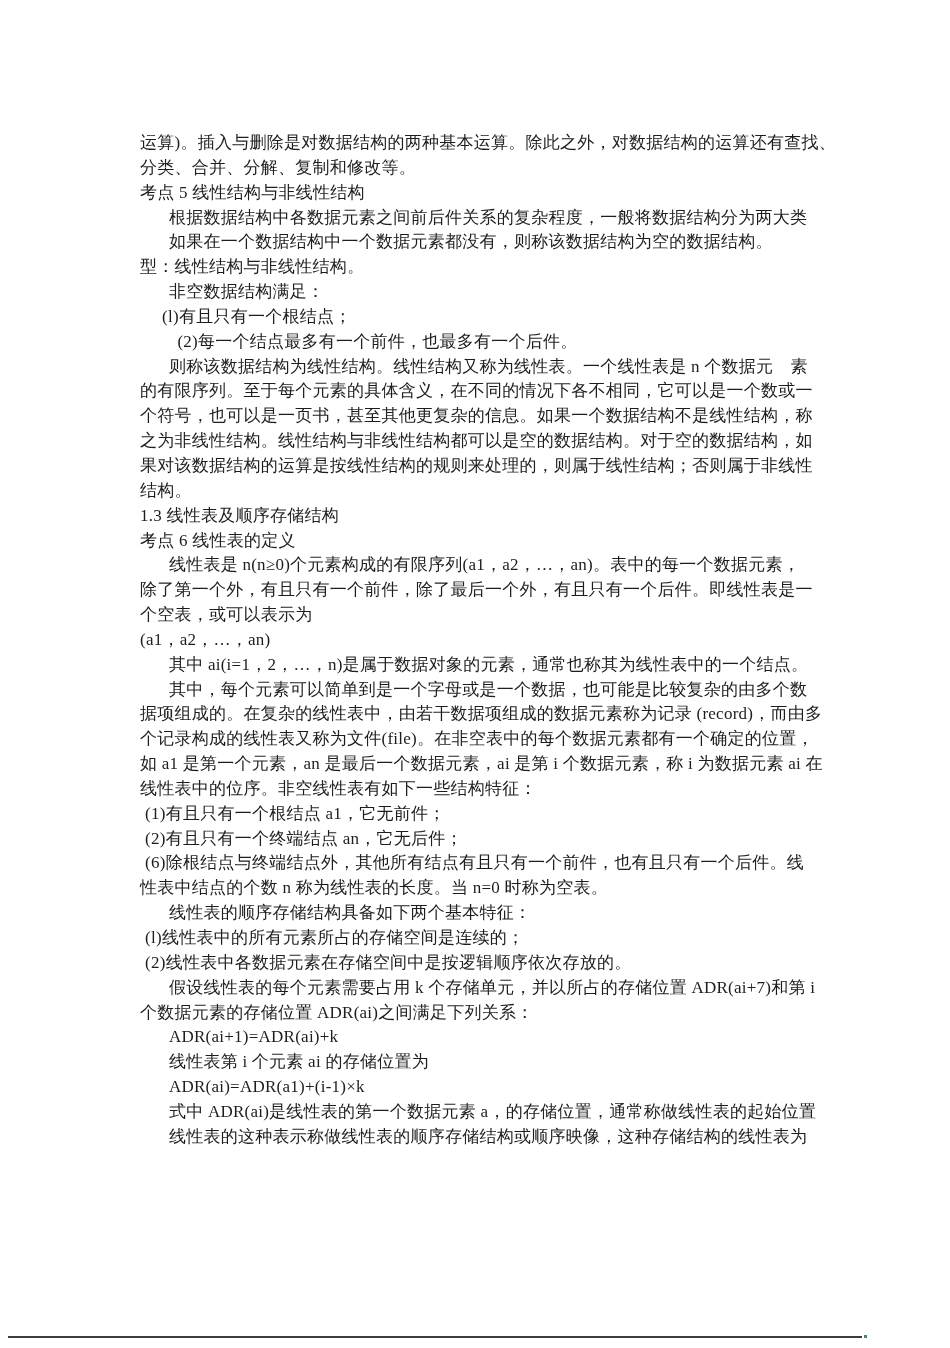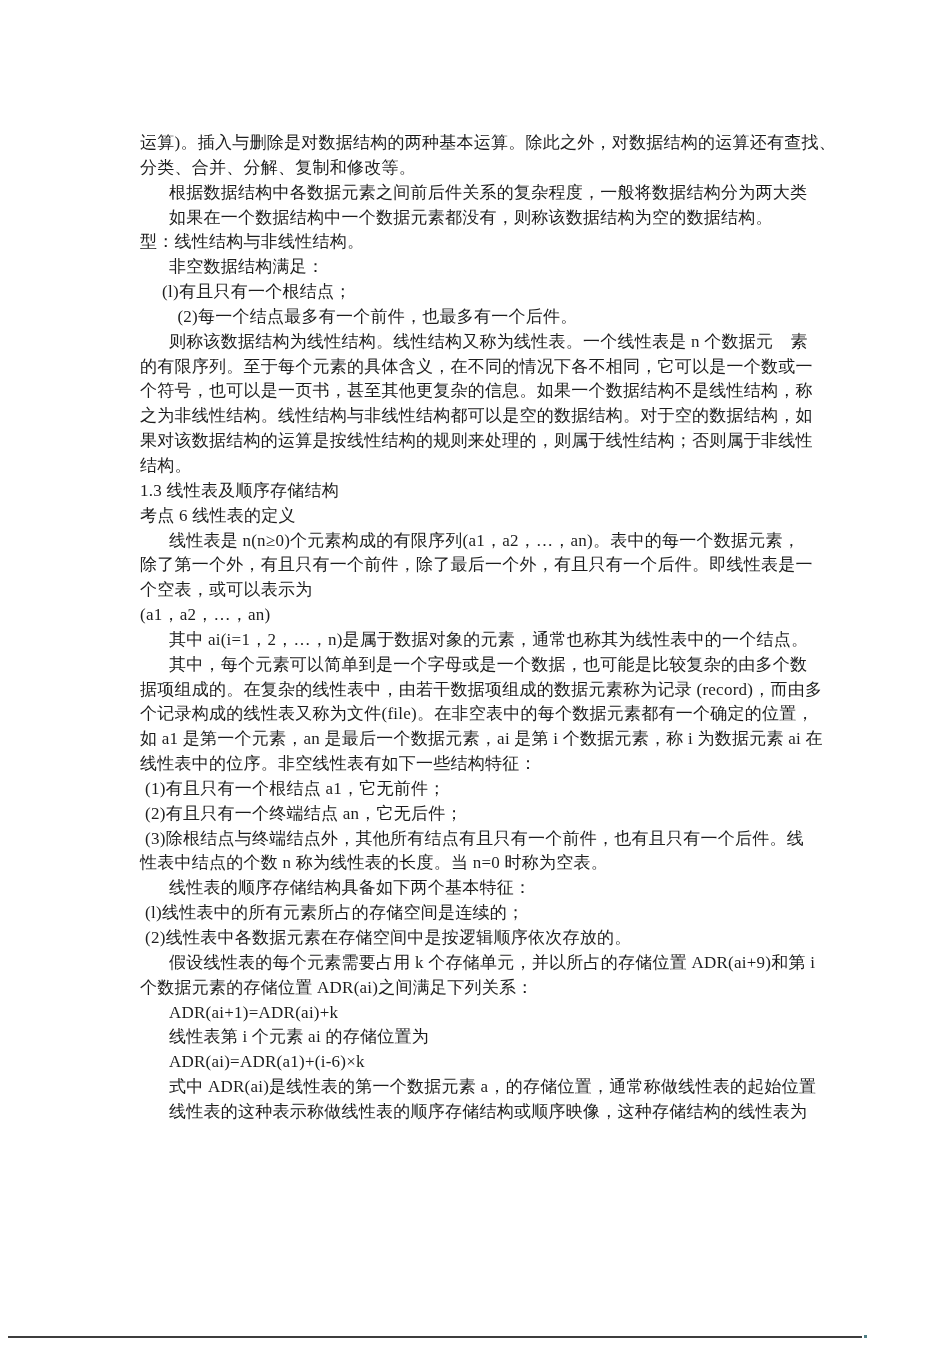--- a/index.html
+++ b/index.html
@@ -52,20 +52,21 @@
     background: var(--dot-color, #4e7f85);
   }
 </style>
 </head>
 <body>
 
 <div class="page">
   <div class="content" id="doc-body">
       <div class="line ind-n">运算)。插入与删除是对数据结构的两种基本运算。除此之外，对数据结构的运算还有查找、</div>
       <div class="line ind-n">分类、合并、分解、复制和修改等。</div>
+      <div class="line ind-n">考点 5 线性结构与非线性结构</div>
       <div class="line ind-p">根据数据结构中各数据元素之间前后件关系的复杂程度，一般将数据结构分为两大类</div>
       <div class="line ind-p">如果在一个数据结构中一个数据元素都没有，则称该数据结构为空的数据结构。</div>
       <div class="line ind-n">型：线性结构与非线性结构。</div>
       <div class="line ind-p">非空数据结构满足：</div>
       <div class="line ind-i1">(l)有且只有一个根结点；</div>
       <div class="line ind-i2">(2)每一个结点最多有一个前件，也最多有一个后件。</div>
       <div class="line ind-p">则称该数据结构为线性结构。线性结构又称为线性表。一个线性表是 n 个数据元　素</div>
       <div class="line ind-n">的有限序列。至于每个元素的具体含义，在不同的情况下各不相同，它可以是一个数或一</div>
       <div class="line ind-n">个符号，也可以是一页书，甚至其他更复杂的信息。如果一个数据结构不是线性结构，称</div>
       <div class="line ind-n">之为非线性结构。线性结构与非线性结构都可以是空的数据结构。对于空的数据结构，如</div>
@@ -78,29 +79,29 @@
       <div class="line ind-n">个空表，或可以表示为</div>
       <div class="line ind-n">(a1，a2，…，an)</div>
       <div class="line ind-p">其中 ai(i=1，2，…，n)是属于数据对象的元素，通常也称其为线性表中的一个结点。</div>
       <div class="line ind-p">其中，每个元素可以简单到是一个字母或是一个数据，也可能是比较复杂的由多个数</div>
       <div class="line ind-n">据项组成的。在复杂的线性表中，由若干数据项组成的数据元素称为记录 (record)，而由多</div>
       <div class="line ind-n">个记录构成的线性表又称为文件(file)。在非空表中的每个数据元素都有一个确定的位置，</div>
       <div class="line ind-n">如 a1 是第一个元素，an 是最后一个数据元素，ai 是第 i 个数据元素，称 i 为数据元素 ai 在</div>
       <div class="line ind-n">线性表中的位序。非空线性表有如下一些结构特征：</div>
       <div class="line ind-i3">(1)有且只有一个根结点 a1，它无前件；</div>
       <div class="line ind-i3">(2)有且只有一个终端结点 an，它无后件；</div>
-      <div class="line ind-i3">(3)除根结点与终端结点外，其他所有结点有且只有一个前件，也有且只有一个后件。线</div>
+      <div class="line ind-i3">(6)除根结点与终端结点外，其他所有结点有且只有一个前件，也有且只有一个后件。线</div>
       <div class="line ind-n">性表中结点的个数 n 称为线性表的长度。当 n=0 时称为空表。</div>
       <div class="line ind-p">线性表的顺序存储结构具备如下两个基本特征：</div>
       <div class="line ind-i3">(l)线性表中的所有元素所占的存储空间是连续的；</div>
       <div class="line ind-i3">(2)线性表中各数据元素在存储空间中是按逻辑顺序依次存放的。</div>
-      <div class="line ind-p">假设线性表的每个元素需要占用 k 个存储单元，并以所占的存储位置 ADR(ai+9)和第 i</div>
+      <div class="line ind-p">假设线性表的每个元素需要占用 k 个存储单元，并以所占的存储位置 ADR(ai+7)和第 i</div>
       <div class="line ind-n">个数据元素的存储位置 ADR(ai)之间满足下列关系：</div>
       <div class="line ind-p">ADR(ai+1)=ADR(ai)+k</div>
       <div class="line ind-p">线性表第 i 个元素 ai 的存储位置为</div>
-      <div class="line ind-p">ADR(ai)=ADR(a1)+(i-6)×k</div>
+      <div class="line ind-p">ADR(ai)=ADR(a1)+(i-1)×k</div>
       <div class="line ind-p">式中 ADR(ai)是线性表的第一个数据元素 a，的存储位置，通常称做线性表的起始位置</div>
       <div class="line ind-p">线性表的这种表示称做线性表的顺序存储结构或顺序映像，这种存储结构的线性表为</div>
     </div>
   <div class="footer-rule">
     <span class="end-dot"></span>
   </div>
 </div>
 
 </body></html>

